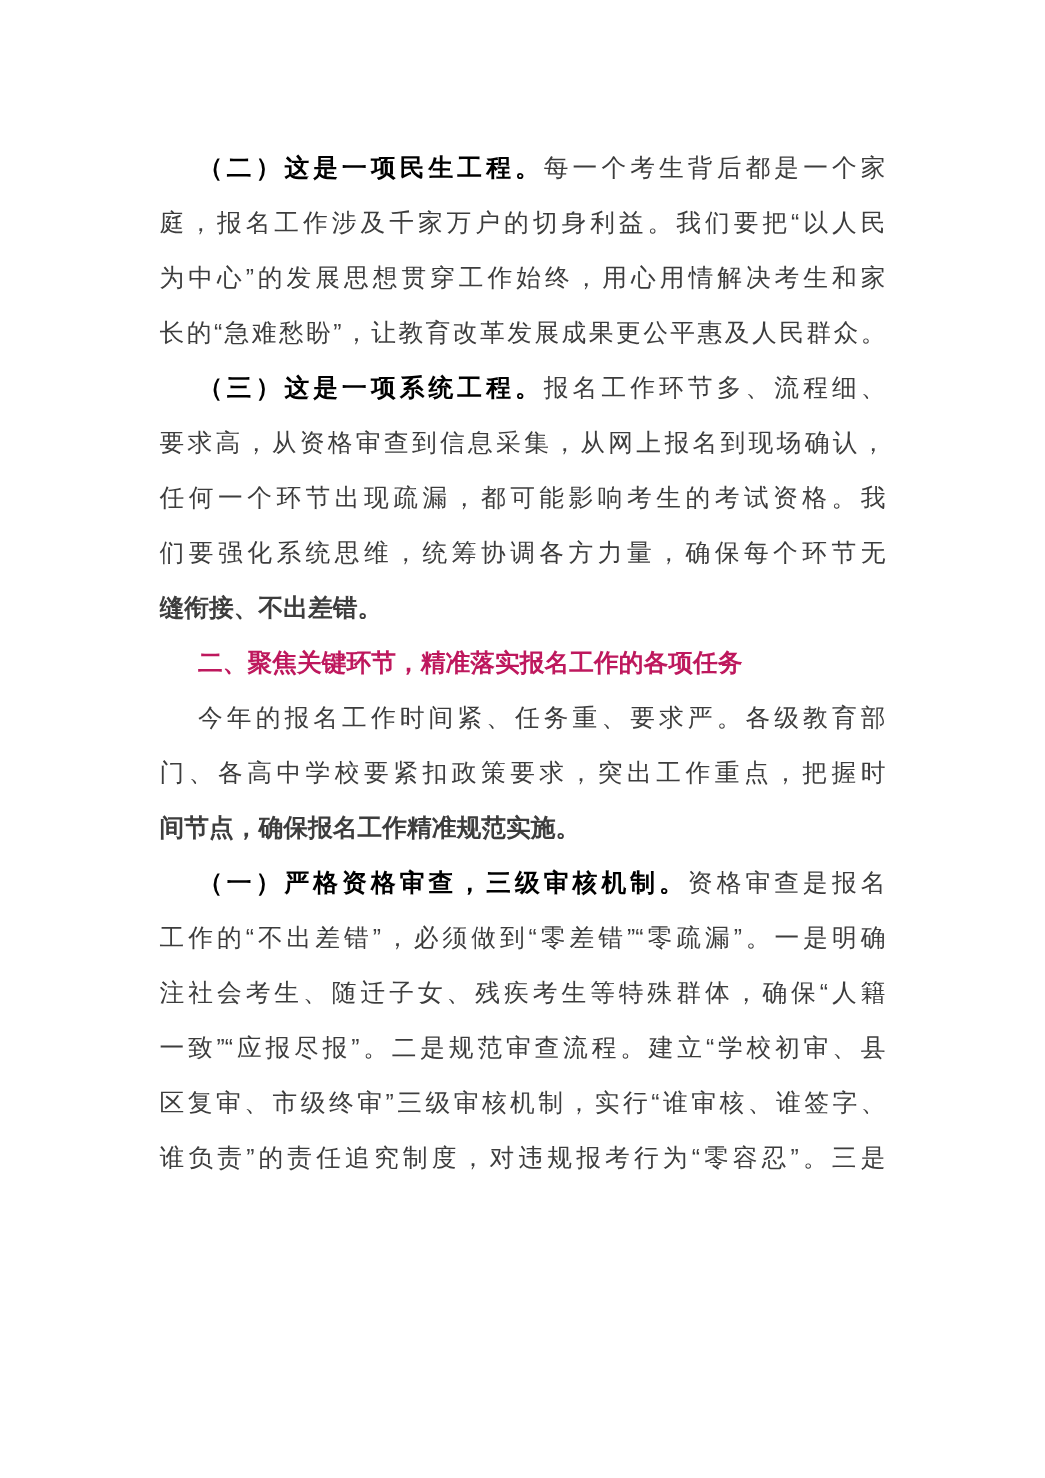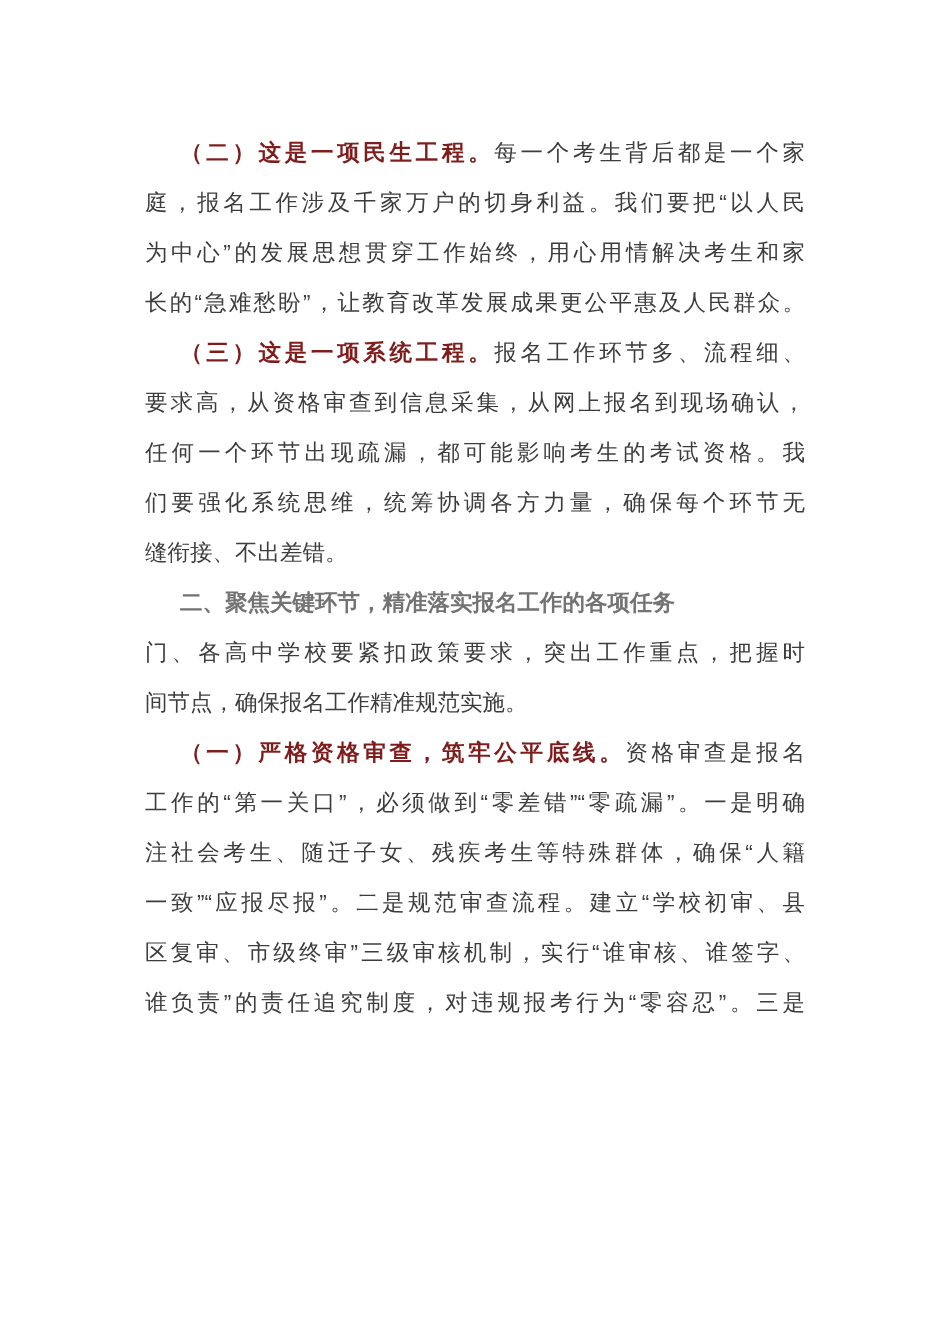--- a/index.html
+++ b/index.html
@@ -19,24 +19,24 @@
   .para{margin:0;padding:0;}
   .ln{
     height:50px;
     line-height:50px;
     overflow:hidden;
     text-align:justify;
     text-align-last:justify;
     text-justify:inter-character;
     white-space:normal;
   }
-  .ln.end{text-align-last:left;}
+  .ln.end{text-align-last:left;font-weight:bold;}
   .ln.ind{text-indent:35px;}
-  .b{font-weight:700;color:#7f1d1d;}
-  .hd{font-weight:700;color:#737373;text-align-last:left;}
+  .b{font-weight:700;color:#000000;}
+  .hd{font-weight:700;color:#be185d;text-align-last:left;}
 </style>
 </head>
 <body>
 
 <div class="page">
   <div class="textblock">
 
     <div class="para">
       <div class="ln ind"><span class="b">（二）这是一项民生工程。</span><span>每一个考生背后都是一个家</span></div>
       <div class="ln"><span>庭，报名工作涉及千家万户的切身利益。我们要把“以人民</span></div>
@@ -50,27 +50,28 @@
       <div class="ln"><span>任何一个环节出现疏漏，都可能影响考生的考试资格。我</span></div>
       <div class="ln"><span>们要强化系统思维，统筹协调各方力量，确保每个环节无</span></div>
       <div class="ln end"><span>缝衔接、不出差错。</span></div>
     </div>
 
     <div class="para">
       <div class="ln ind hd"><span>二、聚焦关键环节，精准落实报名工作的各项任务</span></div>
     </div>
 
     <div class="para">
+      <div class="ln ind"><span>今年的报名工作时间紧、任务重、要求严。各级教育部</span></div>
       <div class="ln"><span>门、各高中学校要紧扣政策要求，突出工作重点，把握时</span></div>
       <div class="ln end"><span>间节点，确保报名工作精准规范实施。</span></div>
     </div>
 
     <div class="para">
-      <div class="ln ind"><span class="b">（一）严格资格审查，筑牢公平底线。</span><span>资格审查是报名</span></div>
-      <div class="ln"><span>工作的“第一关口”，必须做到“零差错”“零疏漏”。一是明确</span></div>
+      <div class="ln ind"><span class="b">（一）严格资格审查，三级审核机制。</span><span>资格审查是报名</span></div>
+      <div class="ln"><span>工作的“不出差错”，必须做到“零差错”“零疏漏”。一是明确</span></div>
       <div class="ln"><span>注社会考生、随迁子女、残疾考生等特殊群体，确保“人籍</span></div>
       <div class="ln"><span>一致”“应报尽报”。二是规范审查流程。建立“学校初审、县</span></div>
       <div class="ln"><span>区复审、市级终审”三级审核机制，实行“谁审核、谁签字、</span></div>
       <div class="ln"><span>谁负责”的责任追究制度，对违规报考行为“零容忍”。三是</span></div>
     </div>
 
   </div>
 </div>
 
 </body></html>

